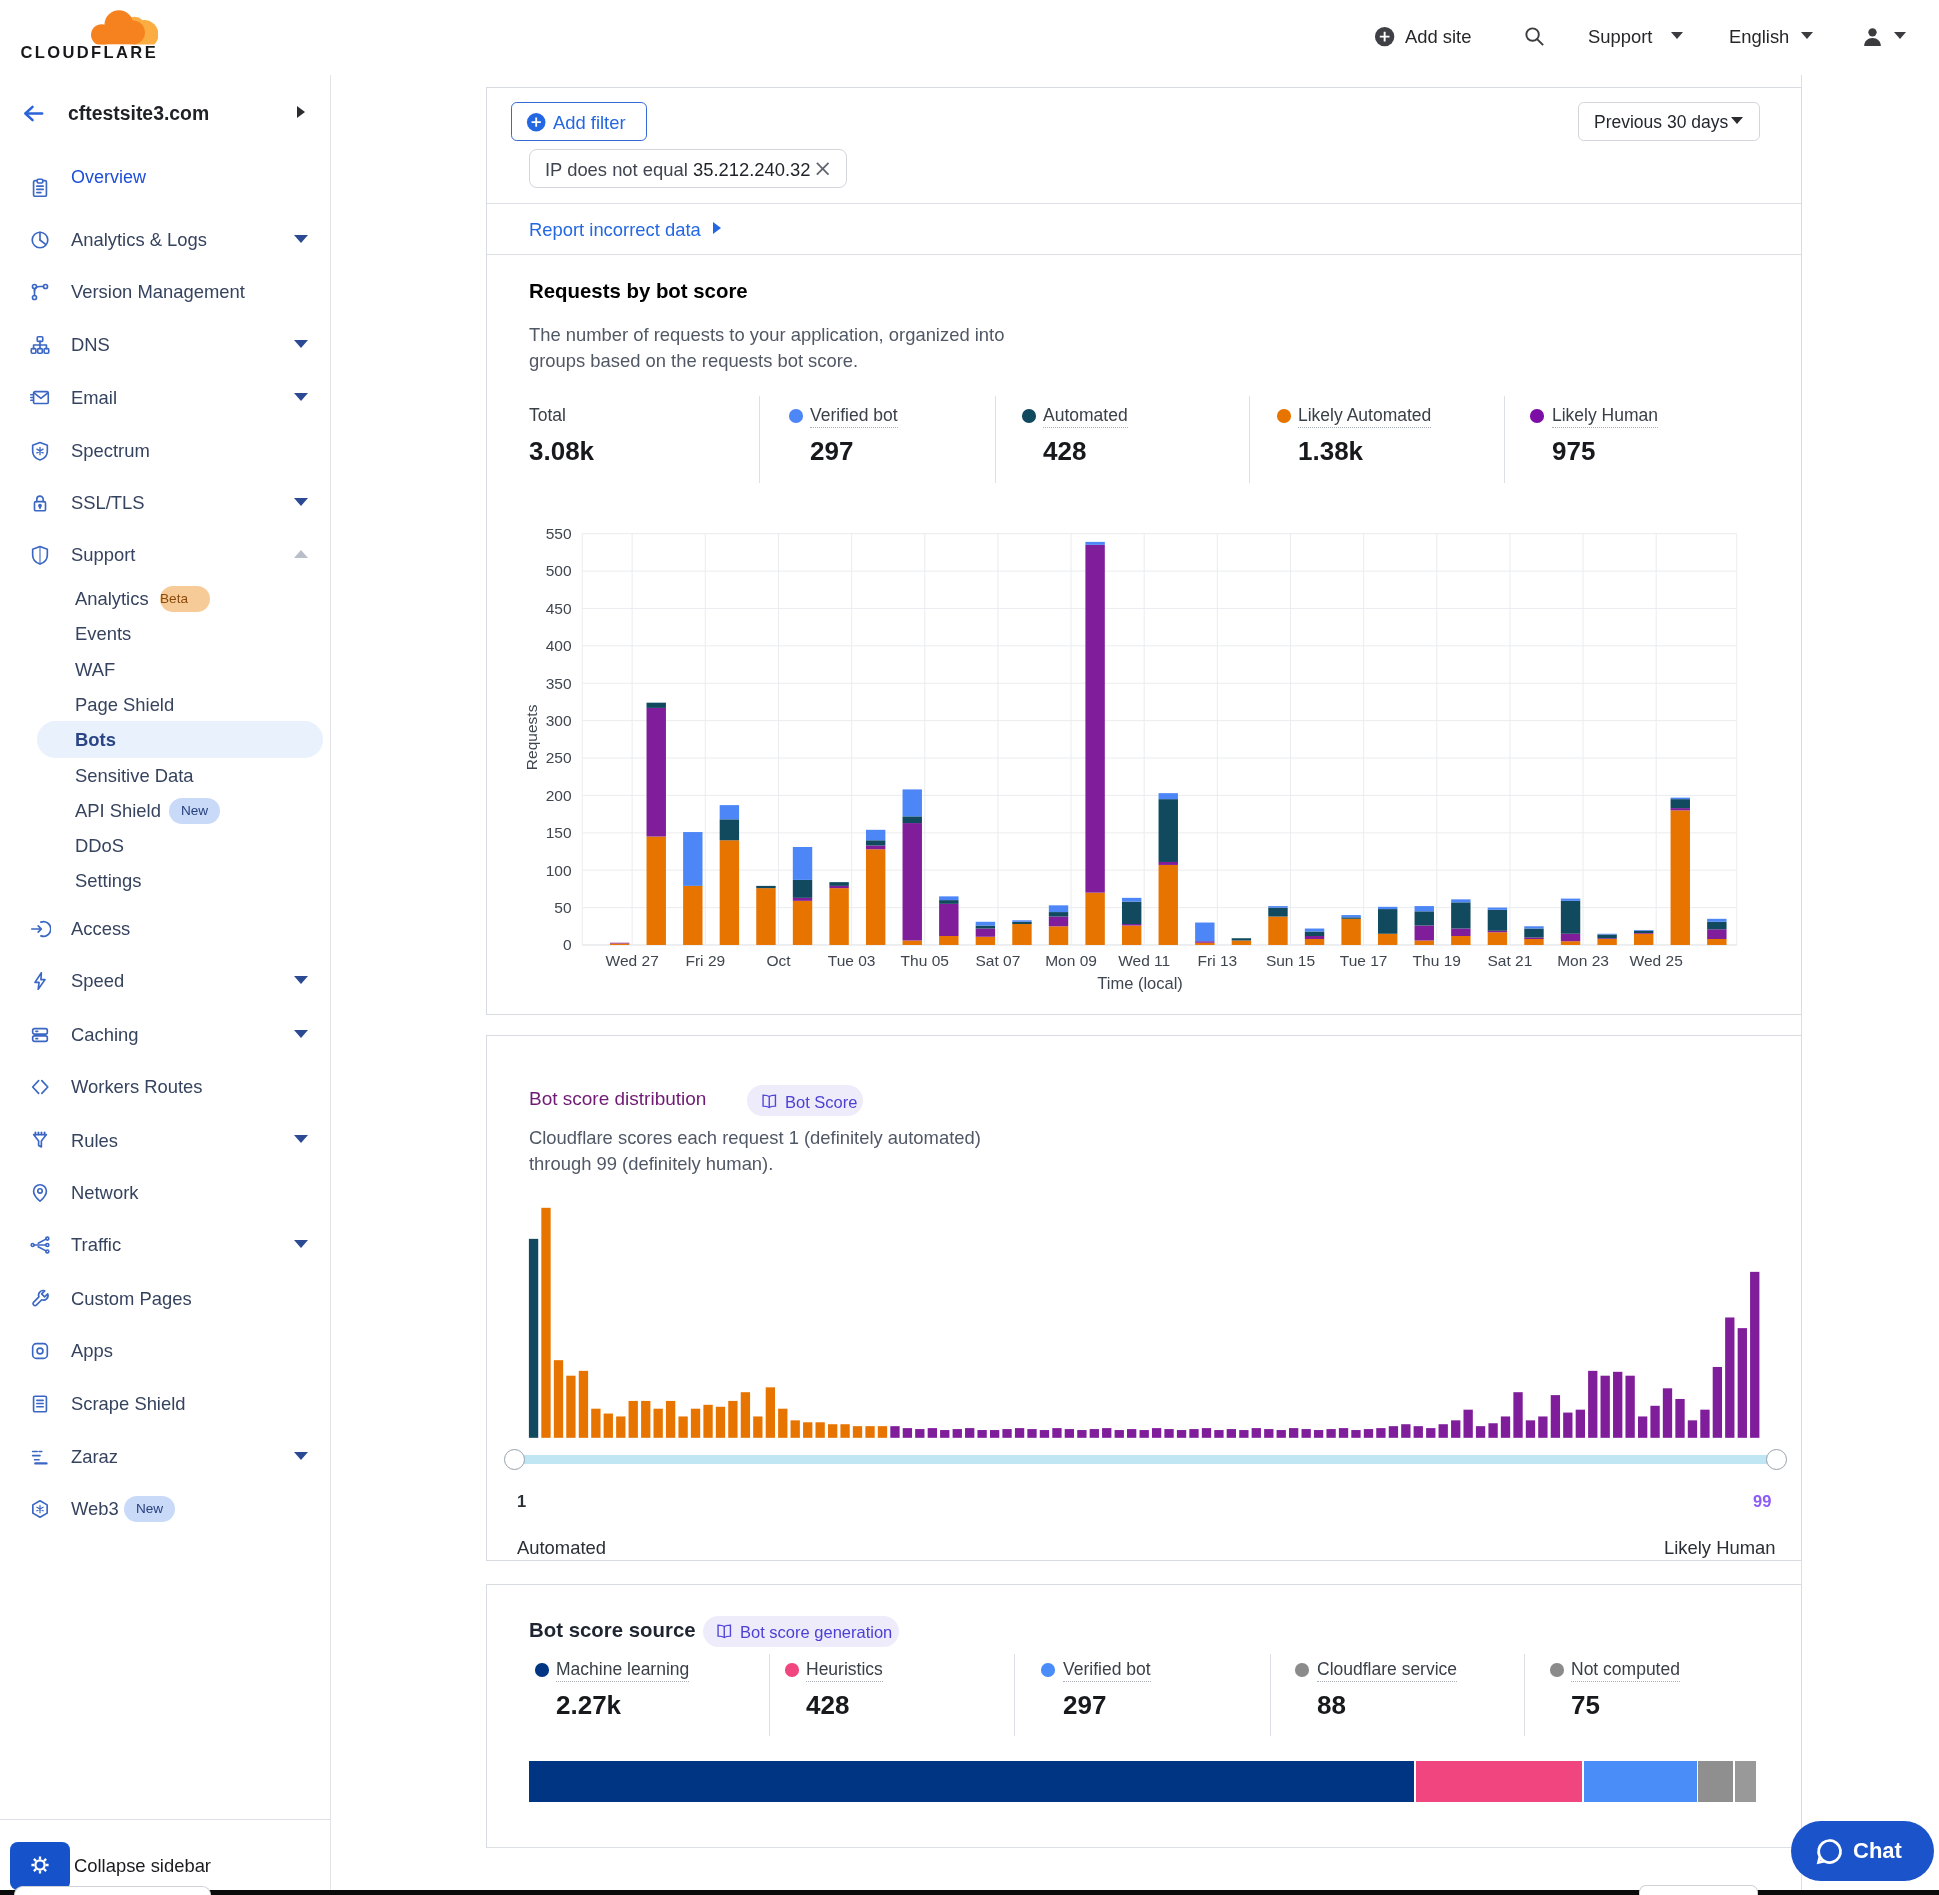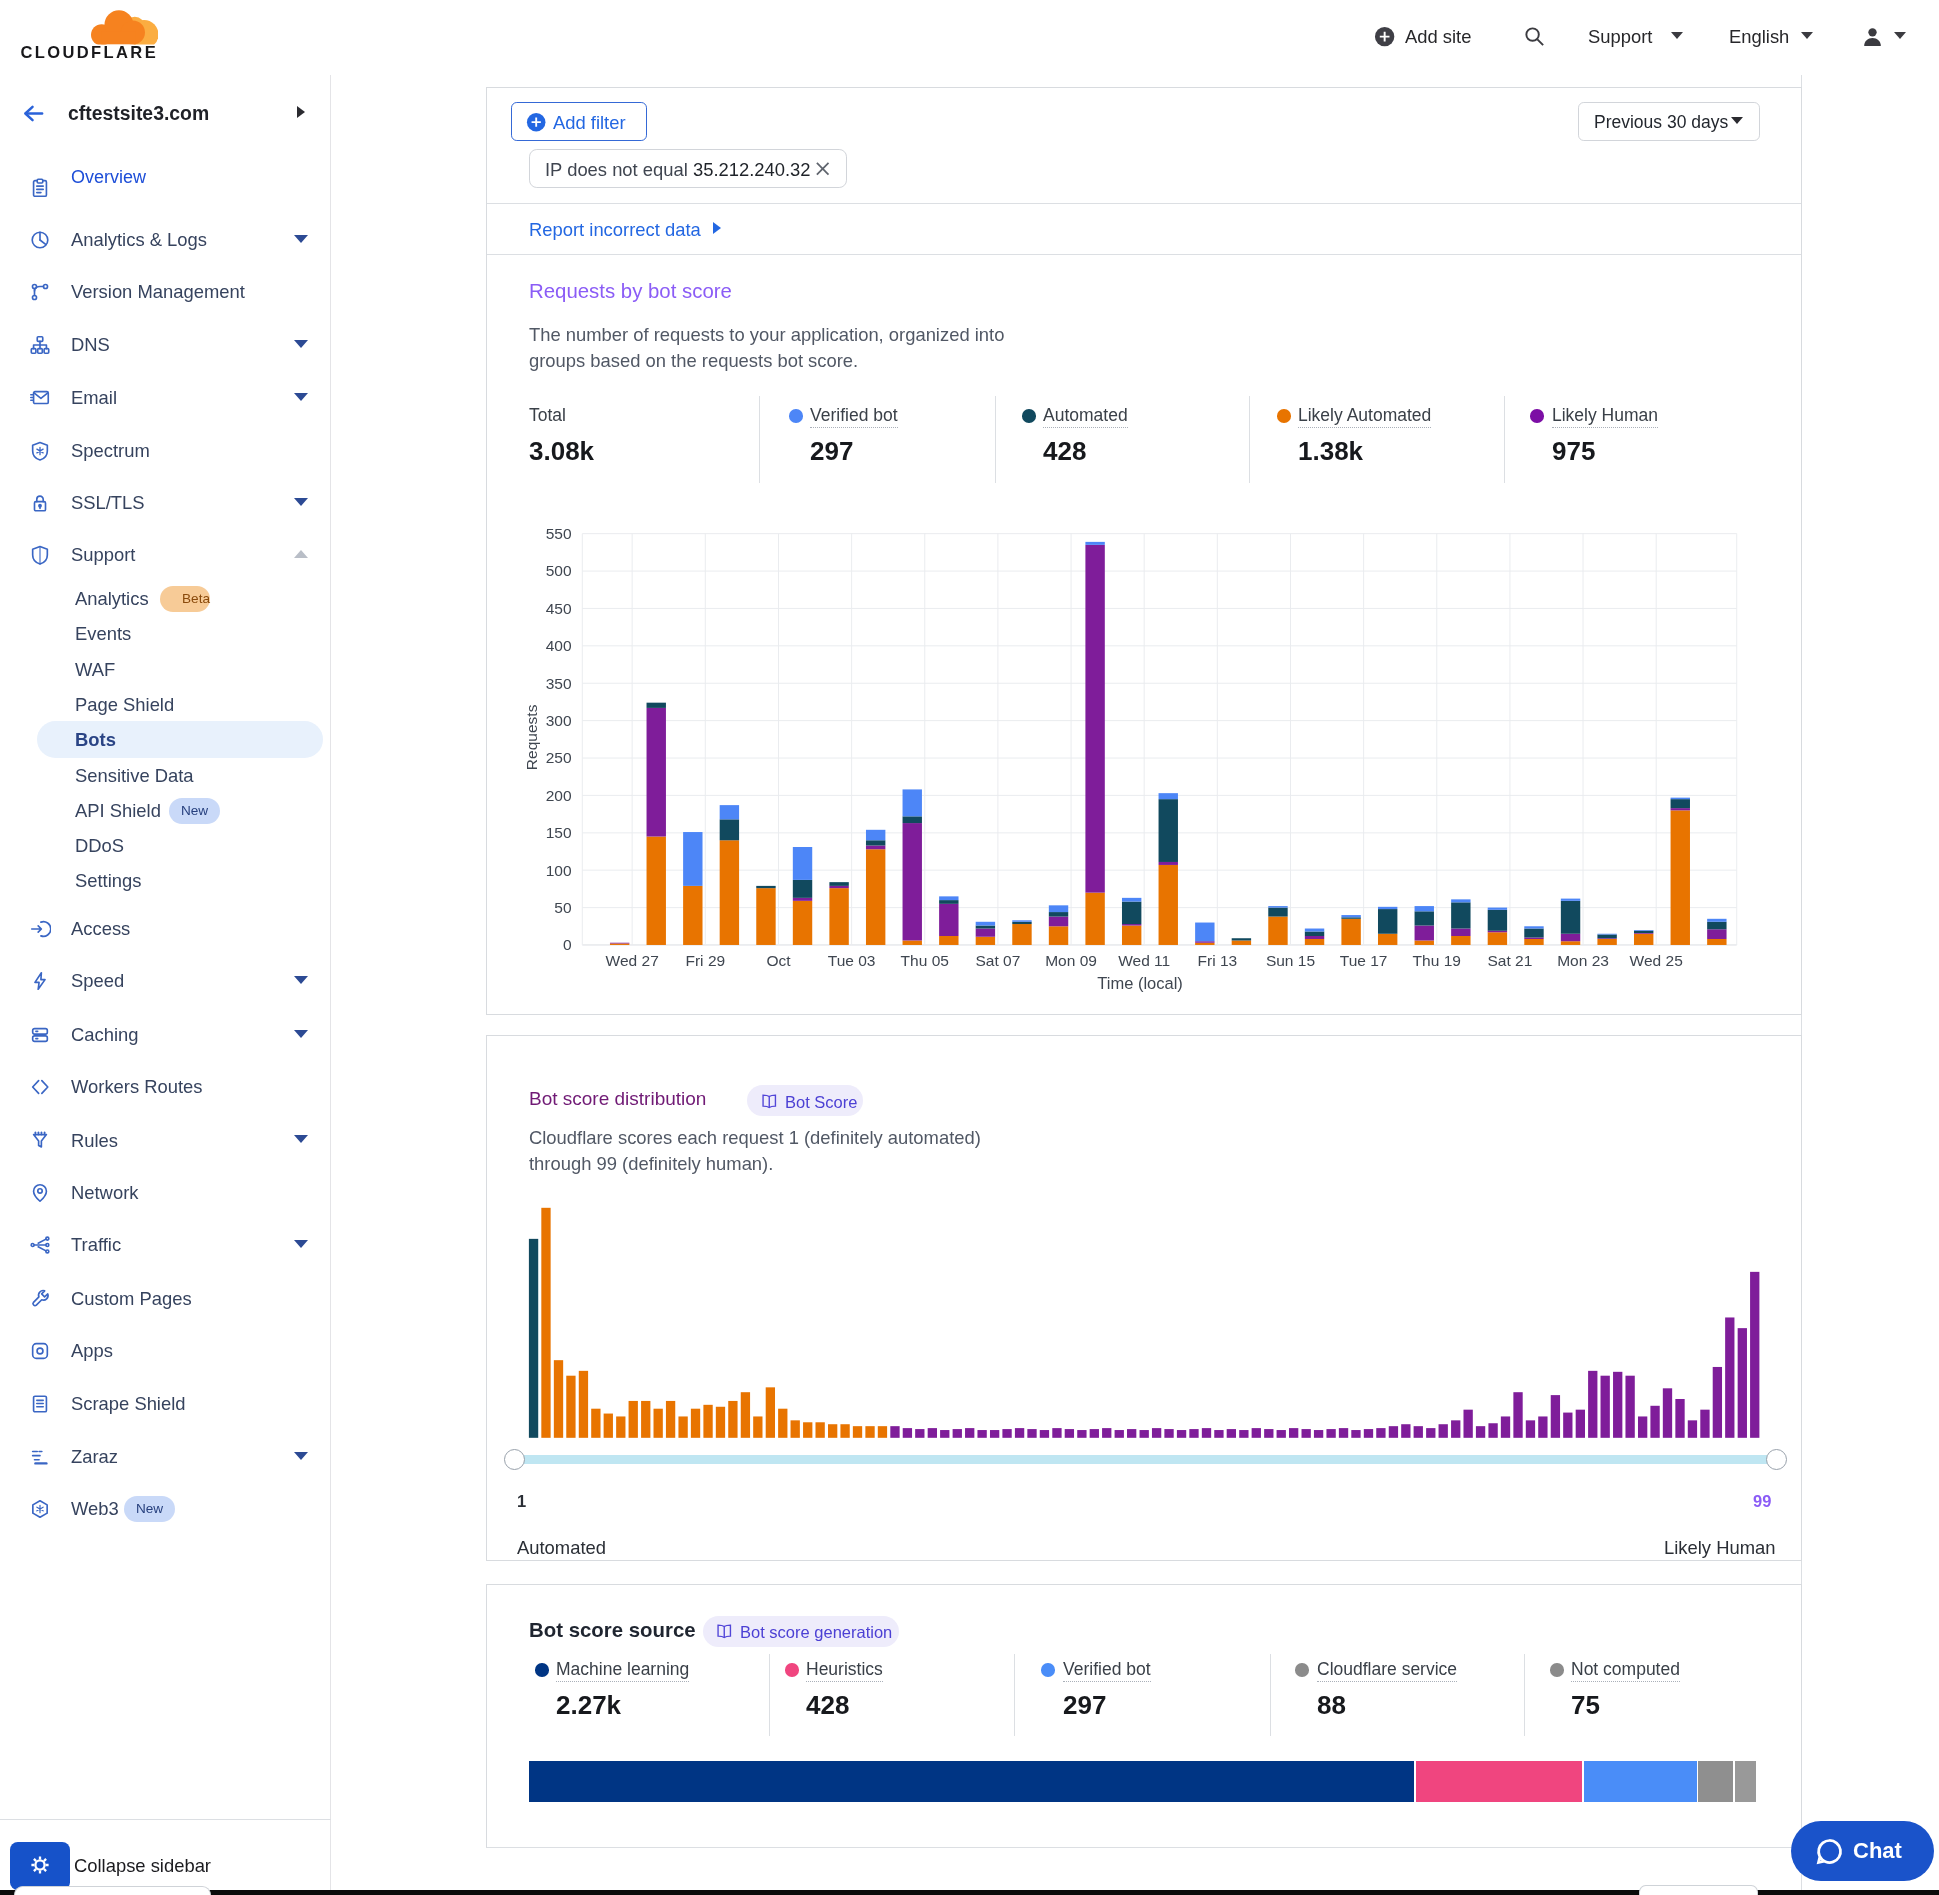--- a/index.html
+++ b/index.html
@@ -96,21 +96,21 @@
     </svg></div>
 <div class="abs" style="left:71px;top:492px;font-size:18.4px;color:#36435e">SSL/TLS</div>
 <div class="abs" style="left:294px;top:498px;width:0;height:0;border-left:7.8px solid transparent;border-right:7.8px solid transparent;border-top:8.7px solid #2c4a94"></div>
 <div class="abs" style="left:29px;top:544px"><svg width="22" height="22" viewBox="0 0 24 24" fill="none" stroke="#3a66c4" stroke-width="1.8" stroke-linecap="round" stroke-linejoin="round">
       <path d="M12 2.8l8 3v6.2c0 5-3.5 8.5-8 9.8-4.5-1.3-8-4.8-8-9.8V5.8z"></path>
       <path d="M12 2.8v19" stroke-width="1.2"></path>
     </svg></div>
 <div class="abs" style="left:71px;top:544px;font-size:18.4px;color:#36435e">Support</div>
 <div class="abs" style="left:294px;top:550px;width:0;height:0;border-left:7.8px solid transparent;border-right:7.8px solid transparent;border-bottom:8.7px solid #b9bec7"></div>
 <div class="abs" style="left:75px;top:588px;font-size:18.4px;color:#36435e">Analytics</div>
-<div class="abs" style="left:160px;top:586px;width:50px;height:26px;background:#f7cb97;border-radius:13.6px;text-align:right;font-size:13.6px;line-height:26px;color:#8a4a0c">Beta</div>
+<div class="abs" style="left:160px;top:586px;width:50px;height:26px;background:#f7cb97;border-radius:13.6px;text-align:left;font-size:13.6px;line-height:26px;color:#8a4a0c">Beta</div>
 <div class="abs" style="left:75px;top:623px;font-size:18.4px;color:#36435e">Events</div>
 <div class="abs" style="left:75px;top:659px;font-size:18.4px;color:#36435e">WAF</div>
 <div class="abs" style="left:75px;top:694px;font-size:18.4px;color:#36435e">Page Shield</div>
 <div class="abs" style="left:37px;top:721px;width:286px;height:37px;background:#e8f1fc;border-radius:18.4px"></div>
 <div class="abs" style="left:75px;top:729px;font-size:18.4px;font-weight:bold;color:#2a4485">Bots</div>
 <div class="abs" style="left:75px;top:765px;font-size:18.4px;color:#36435e">Sensitive Data</div>
 <div class="abs" style="left:75px;top:800px;font-size:18.4px;color:#36435e">API Shield</div>
 <div class="abs" style="left:169px;top:798px;width:51px;height:26px;background:#c9d9f8;border-radius:13.6px;text-align:center;font-size:13.6px;line-height:26px;color:#27407e">New</div>
 <div class="abs" style="left:75px;top:835px;font-size:18.4px;color:#36435e">DDoS</div>
 <div class="abs" style="left:75px;top:870px;font-size:18.4px;color:#36435e">Settings</div>
@@ -212,21 +212,21 @@
 <div class="abs" style="left:529px;top:149px;width:318px;height:39px;border:1px solid #d2d5da;border-radius:7.8px;background:#fff"></div>
 <div class="abs" style="left:545px;top:159px;font-size:18.4px;color:#3f4550">IP does not equal <span style="color:#1f2329">35.212.240.32</span></div>
 <svg class="abs" style="left:813px;top:159px" width="19.4" height="19.4" viewBox="0 0 20 20" stroke="#5f646d" stroke-width="1.8">
     <line x1="4" y1="4" x2="16" y2="16"></line>
     <line x1="16" y1="4" x2="4" y2="16"></line>
   </svg>
 <div class="hline" style="left:487px;top:203px;width:1314px"></div>
 <div class="abs" style="left:529px;top:219px;font-size:18.4px;color:#2367e2">Report incorrect data</div>
 <div class="abs" style="left:713px;top:222px;width:0;height:0;border-top:6.8px solid transparent;border-bottom:6.8px solid transparent;border-left:8.7px solid #2367e2"></div>
 <div class="hline" style="left:487px;top:254px;width:1314px"></div>
-<div class="abs" style="left:529px;top:280px;font-size:20.4px;font-weight:normal;color:#8b5cf6">Requests by bot score</div>
+<div class="abs" style="left:529px;top:280px;font-size:20.4px;font-weight:bold;color:#000000">Requests by bot score</div>
 <div class="abs" style="left:529px;top:322px;font-size:18.4px;color:#515865;line-height:26px">The number of requests to your application, organized into<br>groups based on the requests bot score.</div>
 <div class="abs" style="left:529px;top:405px;font-size:17.5px;color:#3a4048">Total</div>
 <div class="abs num" style="left:529px;top:436px">3.08k</div>
 <div class="vline" style="left:759px;top:396px;height:87px"></div>
 <div class="vline" style="left:995px;top:396px;height:87px"></div>
 <div class="vline" style="left:1249px;top:396px;height:87px"></div>
 <div class="vline" style="left:1504px;top:396px;height:87px"></div>
 <div class="dot" style="left:789px;top:409px;background:#4d86f7"></div>
 <div class="abs leglab" style="left:810px;top:405px"><span class="dotted">Verified bot</span></div>
 <div class="abs num" style="left:810px;top:436px">297</div>

